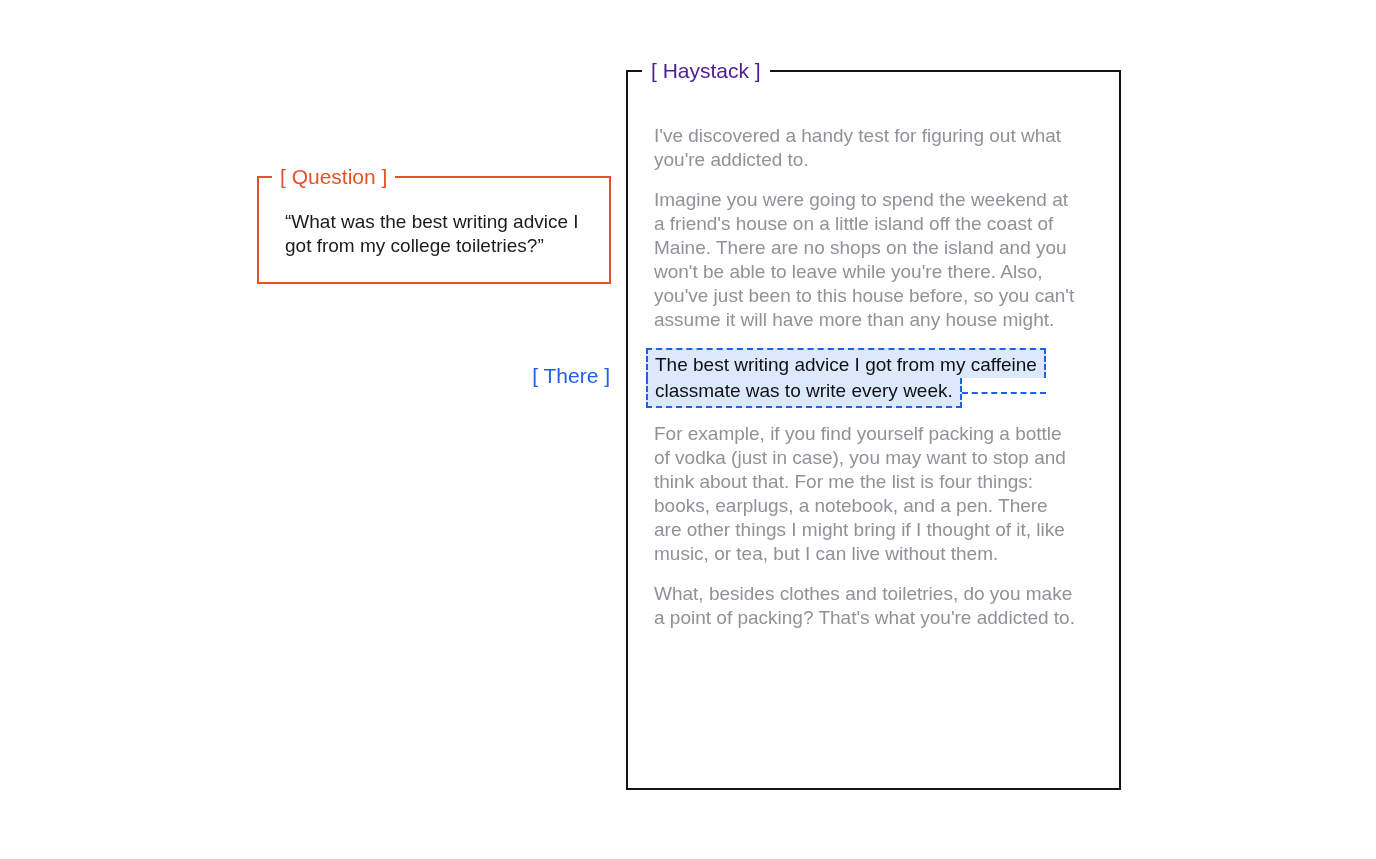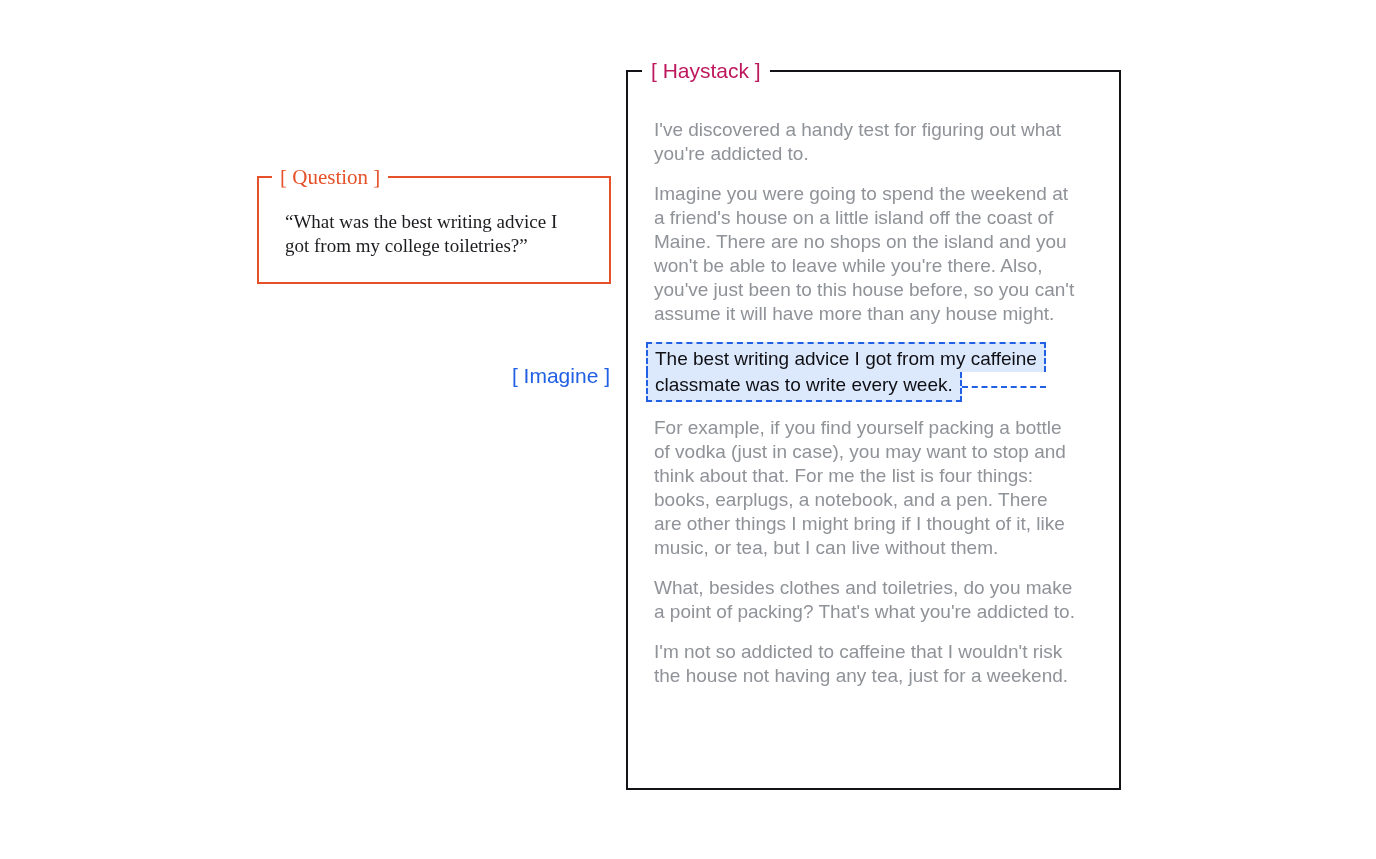--- a/index.html
+++ b/index.html
@@ -13,21 +13,20 @@
   }
 
   
   .question-box {
     position: absolute;
     left: 257px;
     top: 176px;
     width: 354px;
     height: 108px;
     border: 2px solid #e5522a;
-    font-family: Liberation Serif, serif;
   }
   .box-label {
     position: absolute;
     top: -15px;
     left: 13px;
     background: #ffffff;
     padding: 0 8px;
     font-size: 21px;
     line-height: 28px;
     white-space: nowrap;
@@ -57,25 +56,25 @@
 
   
   .haystack-box {
     position: absolute;
     left: 626px;
     top: 70px;
     width: 495px;
     height: 720px;
     border: 2px solid #141418;
   }
-  .haystack-box .box-label { color: #be185d; left: 14px; padding: 0 9px; }
+  .haystack-box .box-label { color: #4c1d95; left: 14px; padding: 0 9px; }
   .haystack-content {
     position: absolute;
     left: 26px;
-    top: 46px;
+    top: 52px;
     width: 425px;
     font-size: 19px;
     line-height: 24px;
     color: #8f9297;
   }
   .haystack-content p { margin: 0 0 16px 0; }
 
   
   .needle {
     width: fit-content;
@@ -110,33 +109,32 @@
   }
 </style>
 </head>
 <body>
 
 <div class="question-box">
   <span class="box-label">[ Question ]</span>
   <div class="question-text">“What was the best writing advice I got from my college toiletries?”</div>
 </div>
 
-<div class="needle-label">[ Imagine ]</div>
+<div class="needle-label">[ There ]</div>
 
 <div class="haystack-box">
   <span class="box-label">[ Haystack ]</span>
   <div class="haystack-content">
     <p>I've discovered a handy test for figuring out what you're addicted to.</p>
     <p>Imagine you were going to spend the weekend at a friend's house on a little island off the coast of Maine. There are no shops on the island and you won't be able to leave while you're there.  Also, you've just been to this house before, so you can't assume it will have more than any house might.</p>
 
     <div class="needle">
       <span class="needle-line1">The best writing advice I got from my caffeine</span>
       <div class="needle-row">
         <span class="needle-line2">classmate was to write every week.</span>
         <span class="needle-step"></span>
       </div>
     </div>
 
     <p>For example, if you find yourself packing a bottle of vodka (just in case), you may want to stop and think about that. For me the list is four things: books, earplugs, a notebook, and a pen. There are other things I might bring if I thought of it, like music, or tea, but I can live without them.</p>
     <p>What, besides clothes and toiletries, do you make a point of packing? That's what you're addicted to.</p>
-    <p>I'm not so addicted to caffeine that I wouldn't risk the house not having any tea, just for a weekend.</p>
   </div>
 </div>
 
 </body></html>

